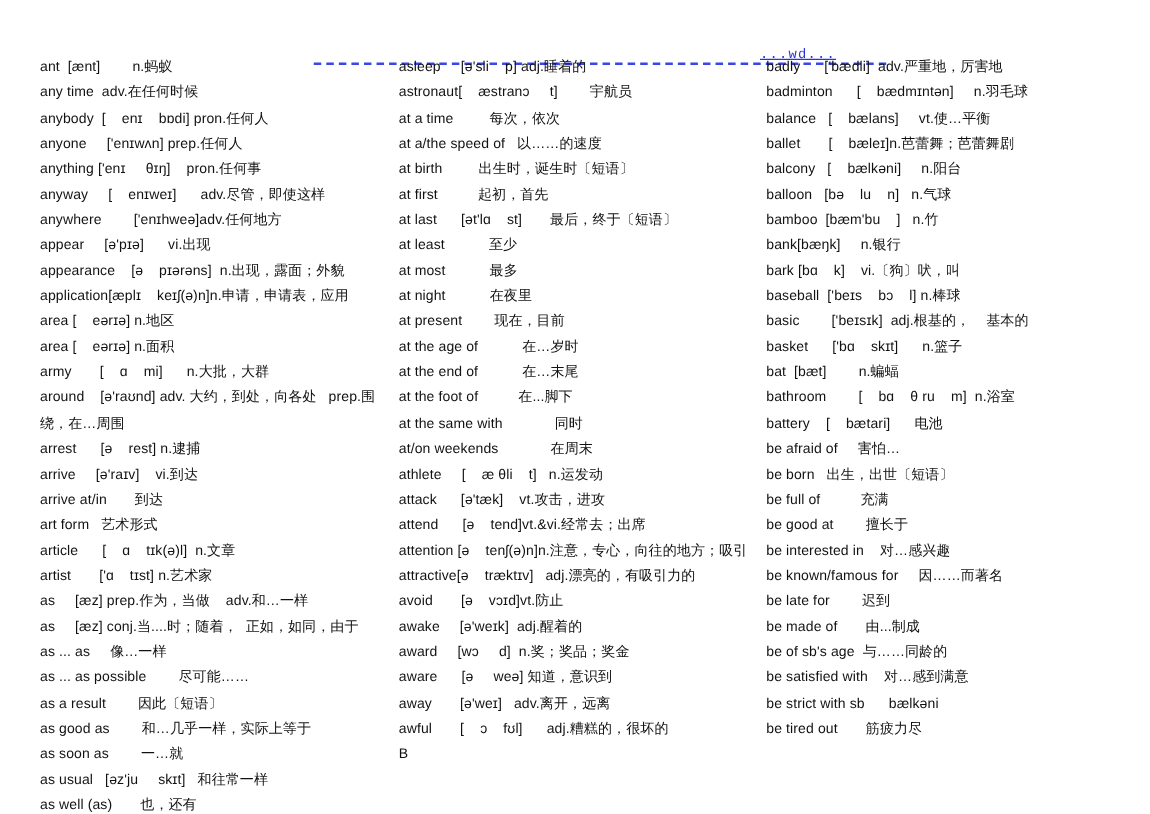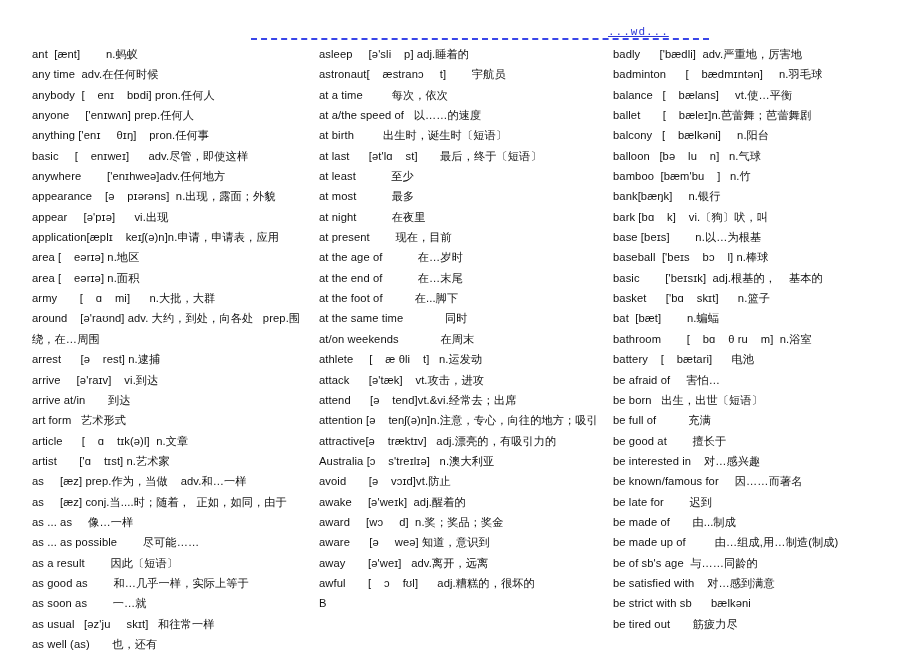--- a/index.html
+++ b/index.html
@@ -13,21 +13,21 @@
     font-family: "Liberation Sans", "DejaVu Sans", sans-serif;
     color: #1a1a1a;
     overflow: hidden;
     position: relative;
   }
 
   
   .doc-header {
     position: absolute;
     left: 0;
-    top: 0;
+    top: 12px;
     width: 920px;
     height: 40px;
   }
   .header-link {
     position: absolute;
     left: 608px;
     top: 26px;
     font-family: "Liberation Mono", "DejaVu Sans Mono", monospace;
     font-size: 11px;
     letter-spacing: 1px;
@@ -83,24 +83,24 @@
   <div class="header-rule"></div>
 </div>
 
 <div class="columns">
   <div class="col col-left">
       <div class="entry">ant  [ænt]        n.蚂蚁</div>
       <div class="entry">any time  adv.在任何时候</div>
       <div class="entry">anybody  [    enɪ    bɒdi] pron.任何人</div>
       <div class="entry">anyone     ['enɪwʌn] prep.任何人</div>
       <div class="entry">anything ['enɪ     θɪŋ]    pron.任何事</div>
-      <div class="entry">basic     [    enɪweɪ]      adv.尽管，即使这样</div>
+      <div class="entry">anyway     [    enɪweɪ]      adv.尽管，即使这样</div>
       <div class="entry">anywhere        ['enɪhweə]adv.任何地方</div>
+      <div class="entry">appear     [ə'pɪə]      vi.出现</div>
       <div class="entry">appearance    [ə    pɪərəns]  n.出现，露面；外貌</div>
-      <div class="entry">appear     [ə'pɪə]      vi.出现</div>
       <div class="entry">application[æplɪ    keɪʃ(ə)n]n.申请，申请表，应用</div>
       <div class="entry">area [    eərɪə] n.地区</div>
       <div class="entry">area [    eərɪə] n.面积</div>
       <div class="entry">army       [    ɑ    mi]      n.大批，大群</div>
       <div class="entry">around    [ə'raʊnd] adv. 大约，到处，向各处   prep.围绕，在…周围</div>
       <div class="entry">arrest      [ə    rest] n.逮捕</div>
       <div class="entry">arrive     [ə'raɪv]    vi.到达</div>
       <div class="entry">arrive at/in       到达</div>
       <div class="entry">art form   艺术形式</div>
       <div class="entry">article      [    ɑ    tɪk(ə)l]  n.文章</div>
@@ -114,68 +114,66 @@
       <div class="entry">as soon as        一…就</div>
       <div class="entry">as usual   [əz'ju     skɪt]   和往常一样</div>
       <div class="entry">as well (as)       也，还有</div>
     </div>
   <div class="col col-middle">
       <div class="entry">asleep     [ə'sli    p] adj.睡着的</div>
       <div class="entry">astronaut[    æstranɔ     t]        宇航员</div>
       <div class="entry">at a time         每次，依次</div>
       <div class="entry">at a/the speed of   以……的速度</div>
       <div class="entry">at birth         出生时，诞生时〔短语〕</div>
+      <div class="entry">at first          起初，首先</div>
       <div class="entry">at last      [ət'lɑ    st]       最后，终于〔短语〕</div>
       <div class="entry">at least           至少</div>
       <div class="entry">at most           最多</div>
       <div class="entry">at night           在夜里</div>
       <div class="entry">at present        现在，目前</div>
       <div class="entry">at the age of           在…岁时</div>
       <div class="entry">at the end of           在…末尾</div>
       <div class="entry">at the foot of          在...脚下</div>
-      <div class="entry">at the same time             同时</div>
+      <div class="entry">at the same with             同时</div>
       <div class="entry">at/on weekends             在周末</div>
       <div class="entry">athlete     [    æ θli    t]   n.运发动</div>
       <div class="entry">attack      [ə'tæk]    vt.攻击，进攻</div>
       <div class="entry">attend      [ə    tend]vt.&amp;vi.经常去；出席</div>
       <div class="entry">attention [ə    tenʃ(ə)n]n.注意，专心，向往的地方；吸引</div>
       <div class="entry">attractive[ə    træktɪv]   adj.漂亮的，有吸引力的</div>
-      <div class="entry">Australia [ɔ    s'treɪlɪə]   n.澳大利亚</div>
       <div class="entry">avoid       [ə    vɔɪd]vt.防止</div>
       <div class="entry">awake     [ə'weɪk]  adj.醒着的</div>
       <div class="entry">award     [wɔ     d]  n.奖；奖品；奖金</div>
       <div class="entry">aware      [ə     weə] 知道，意识到</div>
       <div class="entry">away       [ə'weɪ]   adv.离开，远离</div>
       <div class="entry">awful       [    ɔ    fʊl]      adj.糟糕的，很坏的</div>
       <div class="entry section">B</div>
     </div>
   <div class="col col-right">
       <div class="entry">badly      ['bædli]  adv.严重地，厉害地</div>
       <div class="entry">badminton      [    bædmɪntən]     n.羽毛球</div>
       <div class="entry">balance   [    bælans]     vt.使…平衡</div>
       <div class="entry">ballet       [    bæleɪ]n.芭蕾舞；芭蕾舞剧</div>
       <div class="entry">balcony   [    bælkəni]     n.阳台</div>
       <div class="entry">balloon   [bə    lu    n]   n.气球</div>
       <div class="entry">bamboo  [bæm'bu    ]   n.竹</div>
       <div class="entry">bank[bæŋk]     n.银行</div>
       <div class="entry">bark [bɑ    k]    vi.〔狗〕吠，叫</div>
-      <div class="entry">base [beɪs]        n.以…为根基</div>
       <div class="entry">baseball  ['beɪs    bɔ    l] n.棒球</div>
       <div class="entry">basic        ['beɪsɪk]  adj.根基的，    基本的</div>
       <div class="entry">basket      ['bɑ    skɪt]      n.篮子</div>
       <div class="entry">bat  [bæt]        n.蝙蝠</div>
       <div class="entry">bathroom        [    bɑ    θ ru    m]  n.浴室</div>
       <div class="entry">battery    [    bætari]      电池</div>
       <div class="entry">be afraid of     害怕…</div>
       <div class="entry">be born   出生，出世〔短语〕</div>
       <div class="entry">be full of          充满</div>
       <div class="entry">be good at        擅长于</div>
       <div class="entry">be interested in    对…感兴趣</div>
       <div class="entry">be known/famous for     因……而著名</div>
       <div class="entry">be late for        迟到</div>
       <div class="entry">be made of       由...制成</div>
-      <div class="entry">be made up of         由…组成,用…制造(制成)</div>
       <div class="entry">be of sb's age  与……同龄的</div>
       <div class="entry">be satisfied with    对…感到满意</div>
       <div class="entry">be strict with sb      bælkəni</div>
       <div class="entry">be tired out       筋疲力尽</div>
     </div>
 </div>
 
 </body></html>

